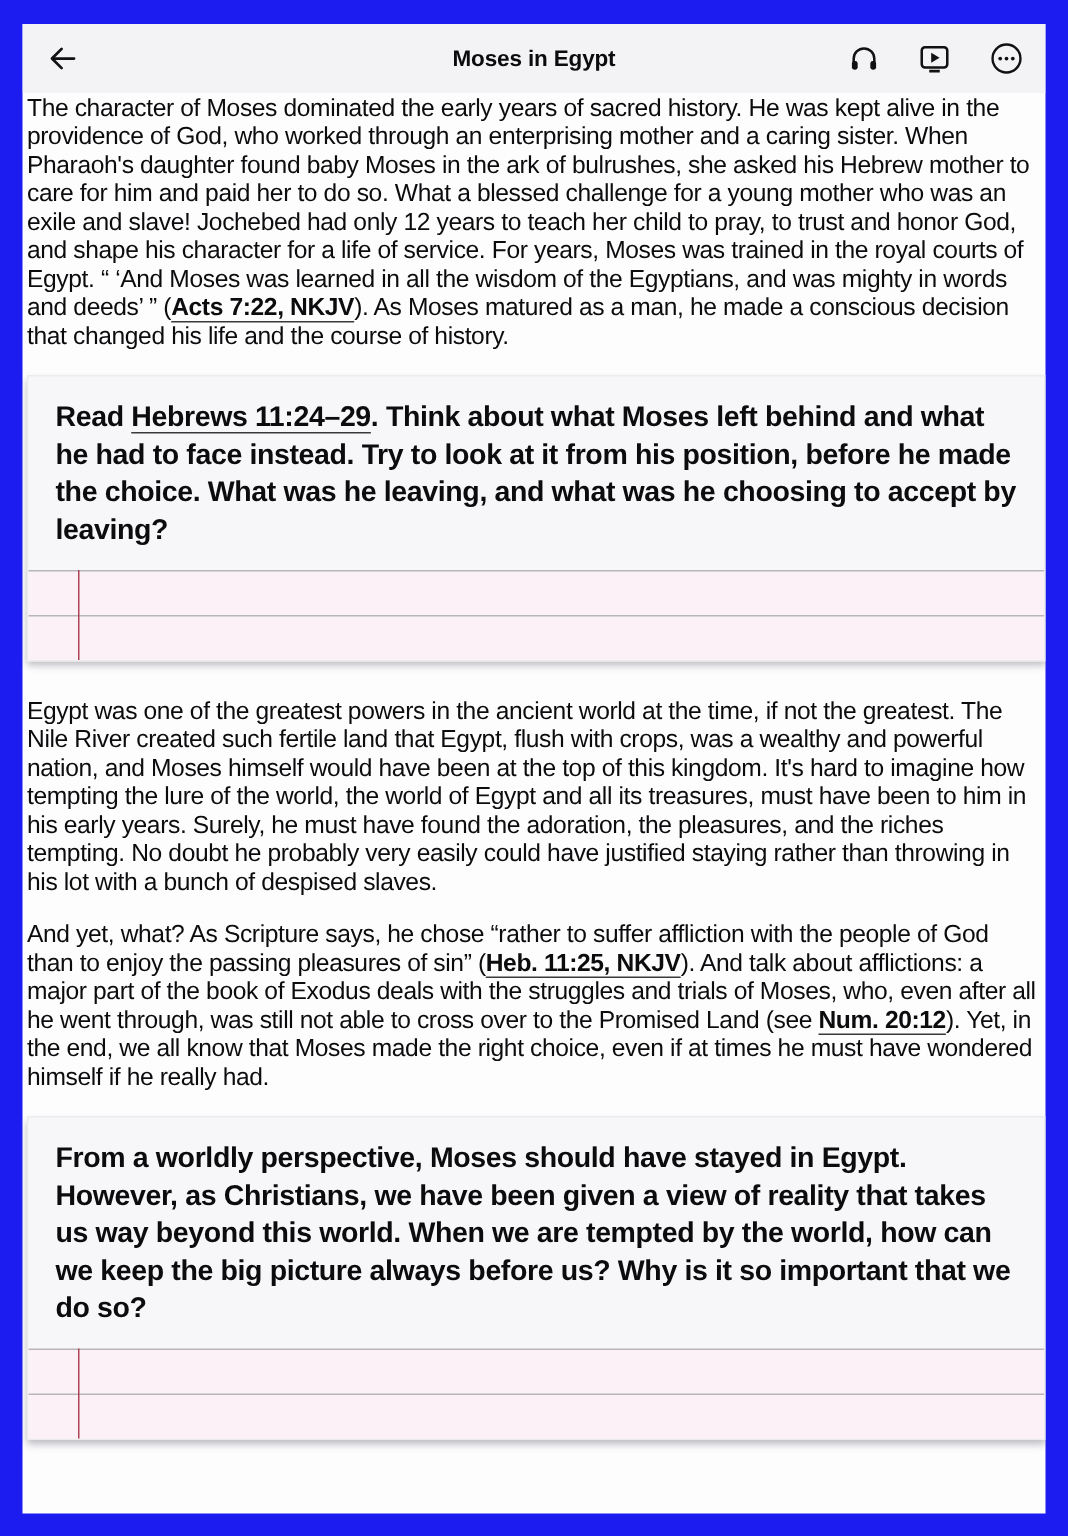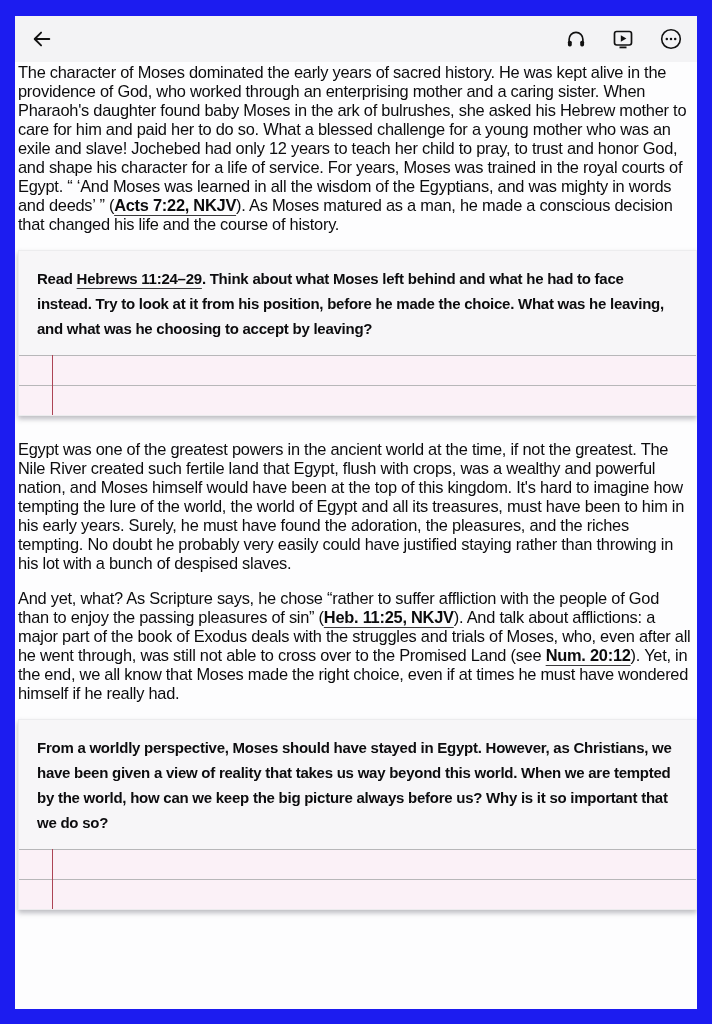--- a/index.html
+++ b/index.html
@@ -77,21 +77,21 @@
     text-decoration-color:#3a3a3c;
     cursor:pointer;
   }
   .question-card{
     margin:0 0 24px 3px;
     background:var(--card-bg);
     border:1px solid #ececee;
     box-shadow:0 3px 5px rgba(70,70,80,0.35);
   }
   .question-text{
-    font-size:15px;
+    font-size:19px;
     line-height:25px;
     letter-spacing:-0.25px;
     font-weight:700;
     padding:15px 18px 14px 18px;
   }
   .answer-rows{
     position:relative;
     background:var(--answer-bg);
   }
   .answer-row{
@@ -114,20 +114,21 @@
   <div class="navbar">
     <button class="nav-btn">
       <span>
         <svg width="22" height="22" viewBox="0 0 24 24" fill="none" stroke="#111" stroke-width="2" stroke-linecap="round" stroke-linejoin="round">
           <path d="M20 12H4.5"></path>
             <path d="M11 5l-7 7 7 7"></path>
         </svg>
       </span>
     </button>
 
+    <div class="nav-title">Moses in Egypt</div>
 
     <div class="nav-actions">
       <button class="nav-btn">
         <span>
           <svg width="22" height="22" viewBox="0 0 24 24">
             <path d="M4.5 17.5v-5.3a7.5 7.5 0 0 1 15 0v5.3" fill="none" stroke="#111" stroke-width="1.8"></path>
             <rect x="3.2" y="13.8" width="4.2" height="6.4" rx="1.8" fill="#111"></rect>
             <rect x="16.6" y="13.8" width="4.2" height="6.4" rx="1.8" fill="#111"></rect>
           </svg>
         </span>

